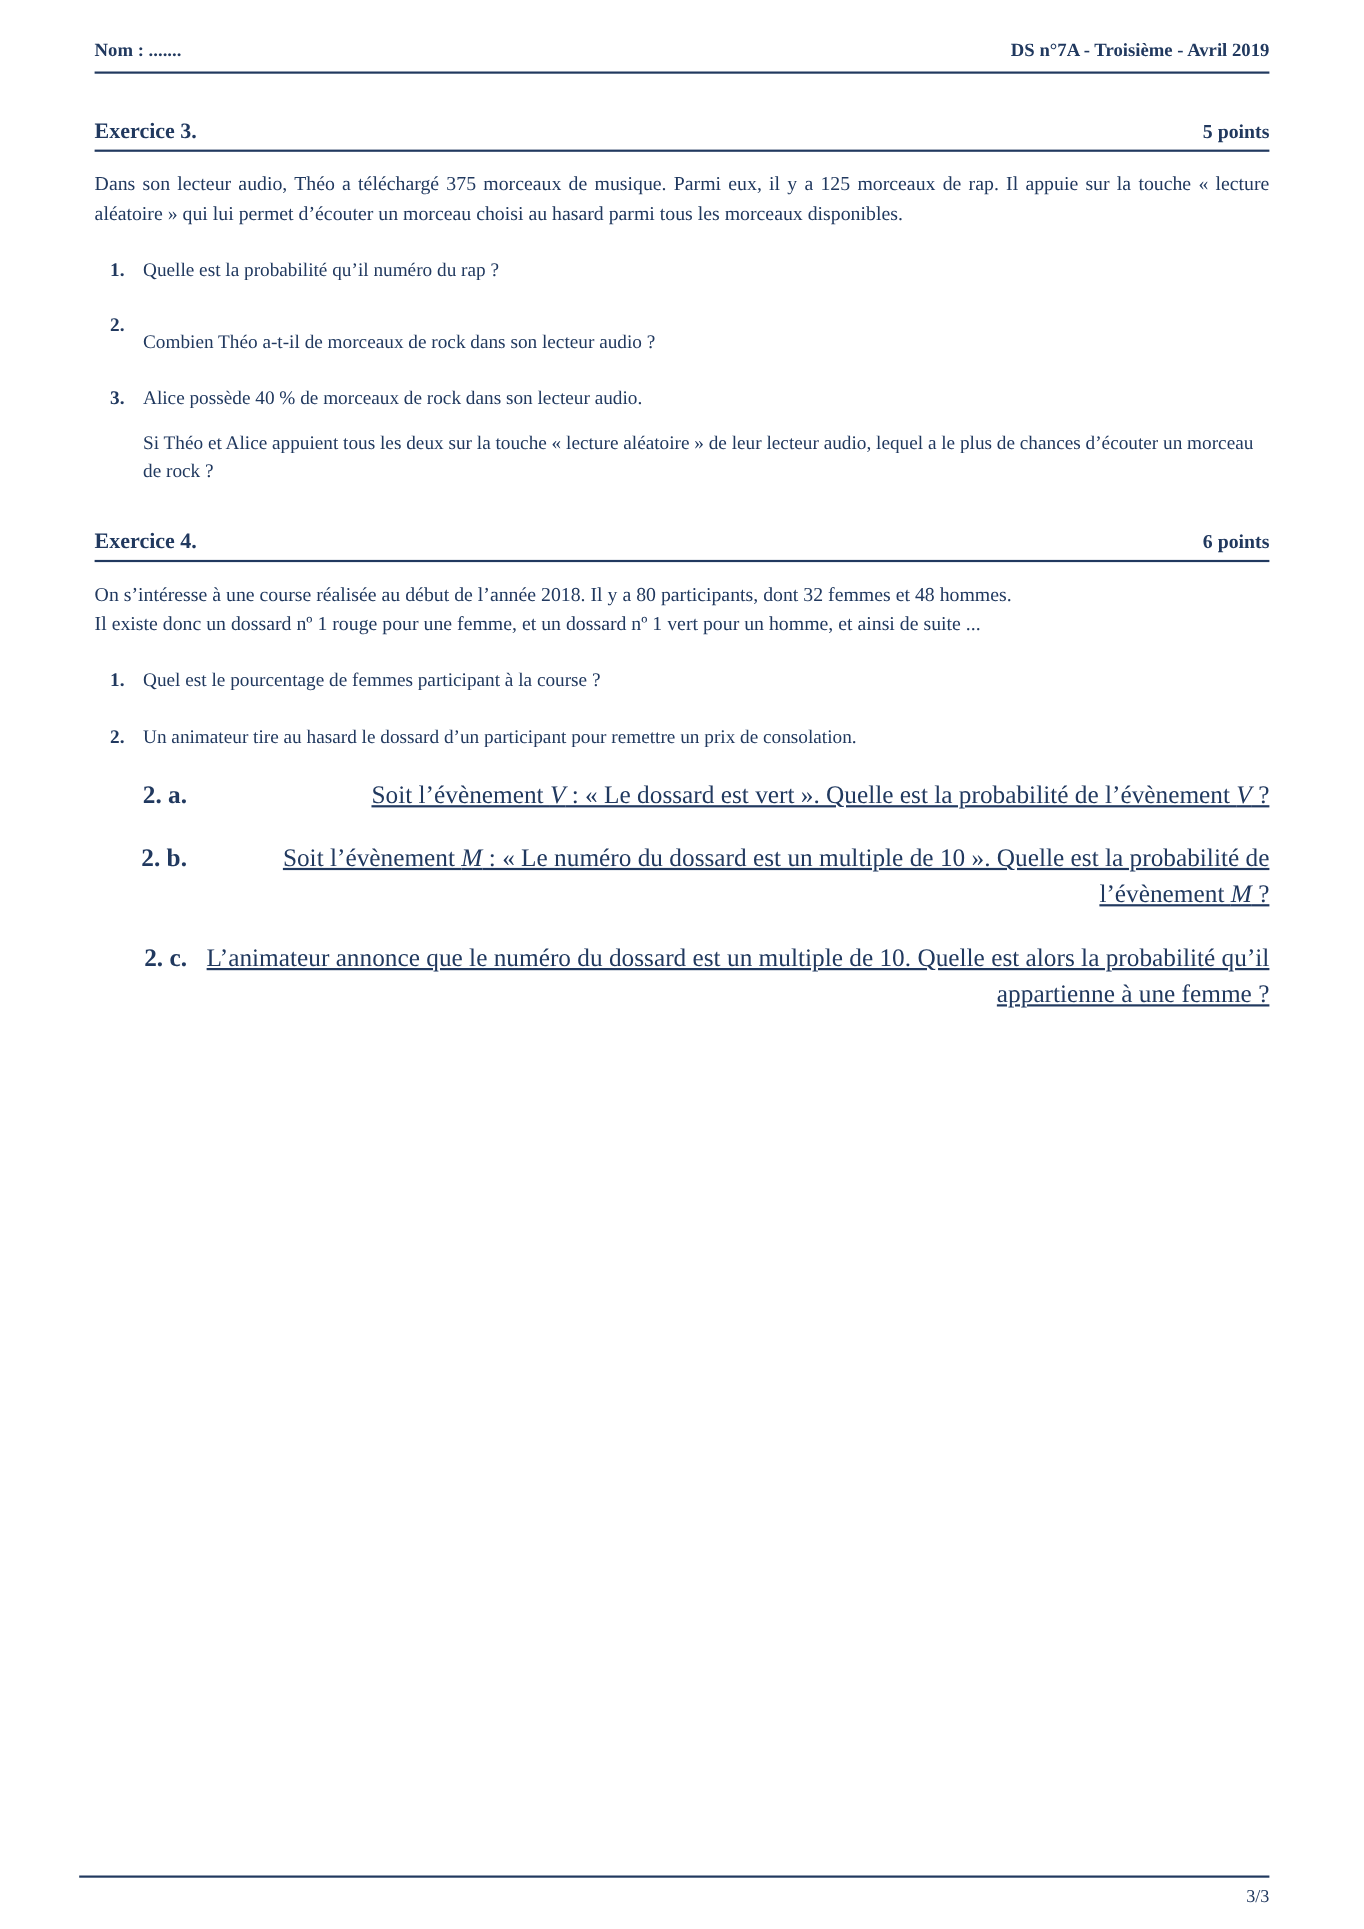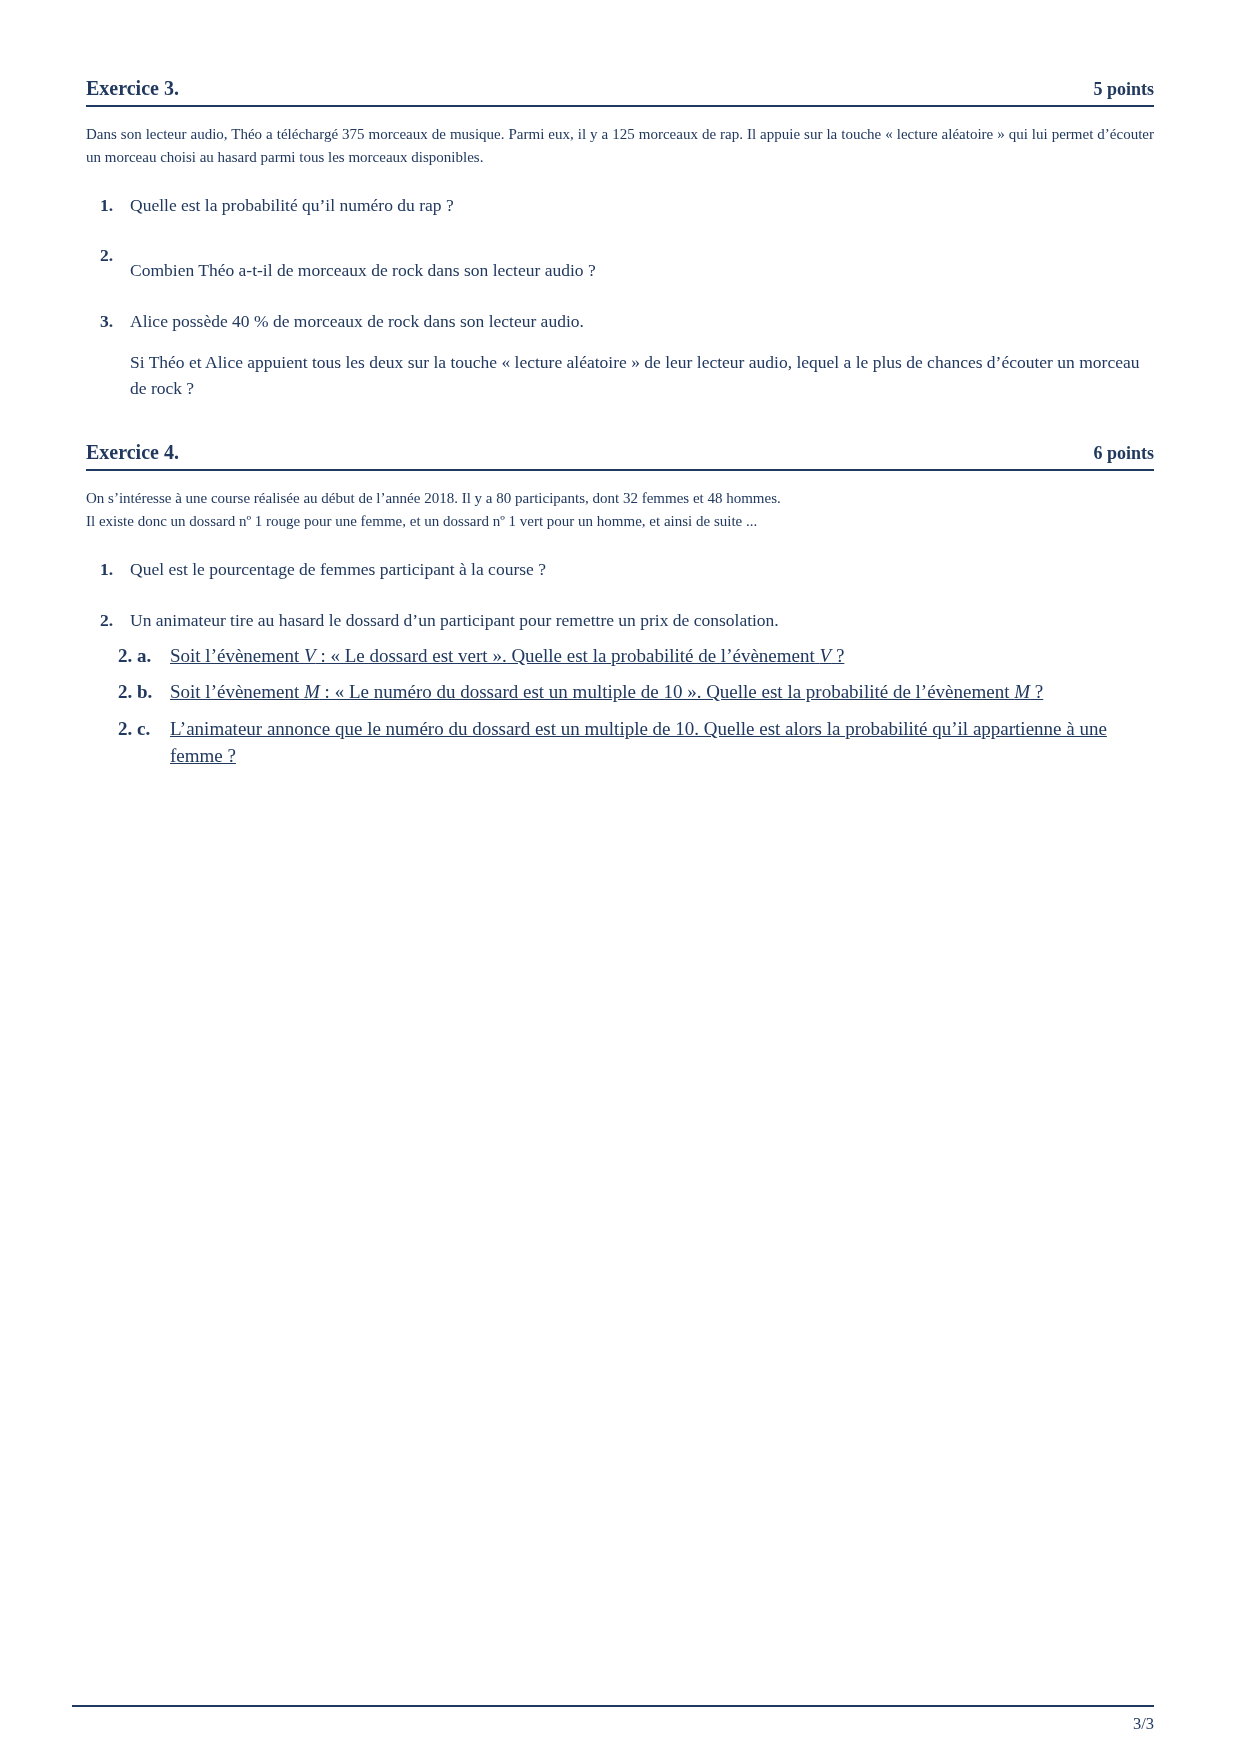--- a/index.html
+++ b/index.html
@@ -27,28 +27,28 @@
   .ex-head {
     display:flex; justify-content:space-between; align-items:baseline;
     border-bottom:2px solid #21395f;
     padding-bottom:5px;
   }
   .ex-head.first { margin-top:41px;gap:16px; }
   .ex-head.later { margin-top:40px; }
   .ex-title { font-size:20px; font-weight:bold; }
   .ex-points { font-size:18px; font-weight:bold; }
   
-  .para { font-size:15px; line-height:1.5; margin-top:16px; text-align:justify;font-family:Liberation Serif, serif; }
+  .para { font-size:18px; line-height:1.5; margin-top:16px; text-align:justify;font-family:Liberation Serif, serif; }
   
   .q-item { display:flex; margin-top:24px; font-size:17.5px; line-height:1.5; }
   .q-item .num { font-weight:bold; width:30px; flex:0 0 30px; margin-left:14px; }
   .q-item .body { flex:1; }
   .q-item .body .second-line { margin-top:15px; }
   
-  .sub-item { display:flex; margin-top:9px; font-size:19px; line-height:1.45; }
+  .sub-item { display:flex; margin-top:24px; font-size:23px; line-height:1.45;text-align:right; }
   .sub-item .num { font-weight:bold; width:52px; flex:0 0 52px; margin-left:32px; }
   .sub-item .body { flex:1;text-decoration:underline; }
   
   .mvar { font-style:italic; }
   .frac {
     display:inline-block; vertical-align:middle;
     text-align:center; font-size:12.5px; line-height:1.15;
     margin:0 3px; position:relative; top:-2px;
   }
   .frac .fn { display:block; border-bottom:1.2px solid #21395f; padding:0 3px; }
@@ -62,20 +62,24 @@
   
   .doc-footer { position:absolute; left:72px; right:86px; bottom:20px; }
   .footer-rule { border-top:2px solid #21395f; }
   .page-num { text-align:right; font-size:16.5px; margin-top:7px; color:#21395f; }
 </style>
 </head>
 <body>
 
 <div class="page">
 
+  <header class="doc-header">
+    <span>Nom : .......</span>
+    <span>DS n°7A -  Troisième -  Avril 2019</span>
+  </header>
 
   <section>
     <div class="ex-head first">
       <span class="ex-title">Exercice 3.</span>
       <span class="ex-points">5  points</span>
     </div>
 
     <p class="para">Dans son lecteur audio, Théo a téléchargé 375 morceaux de musique. Parmi eux, il y a 125 morceaux de rap. Il appuie sur la touche « lecture aléatoire » qui lui permet d’écouter un morceau choisi au hasard parmi tous les morceaux disponibles.</p>
 
     <div class="q-item">

